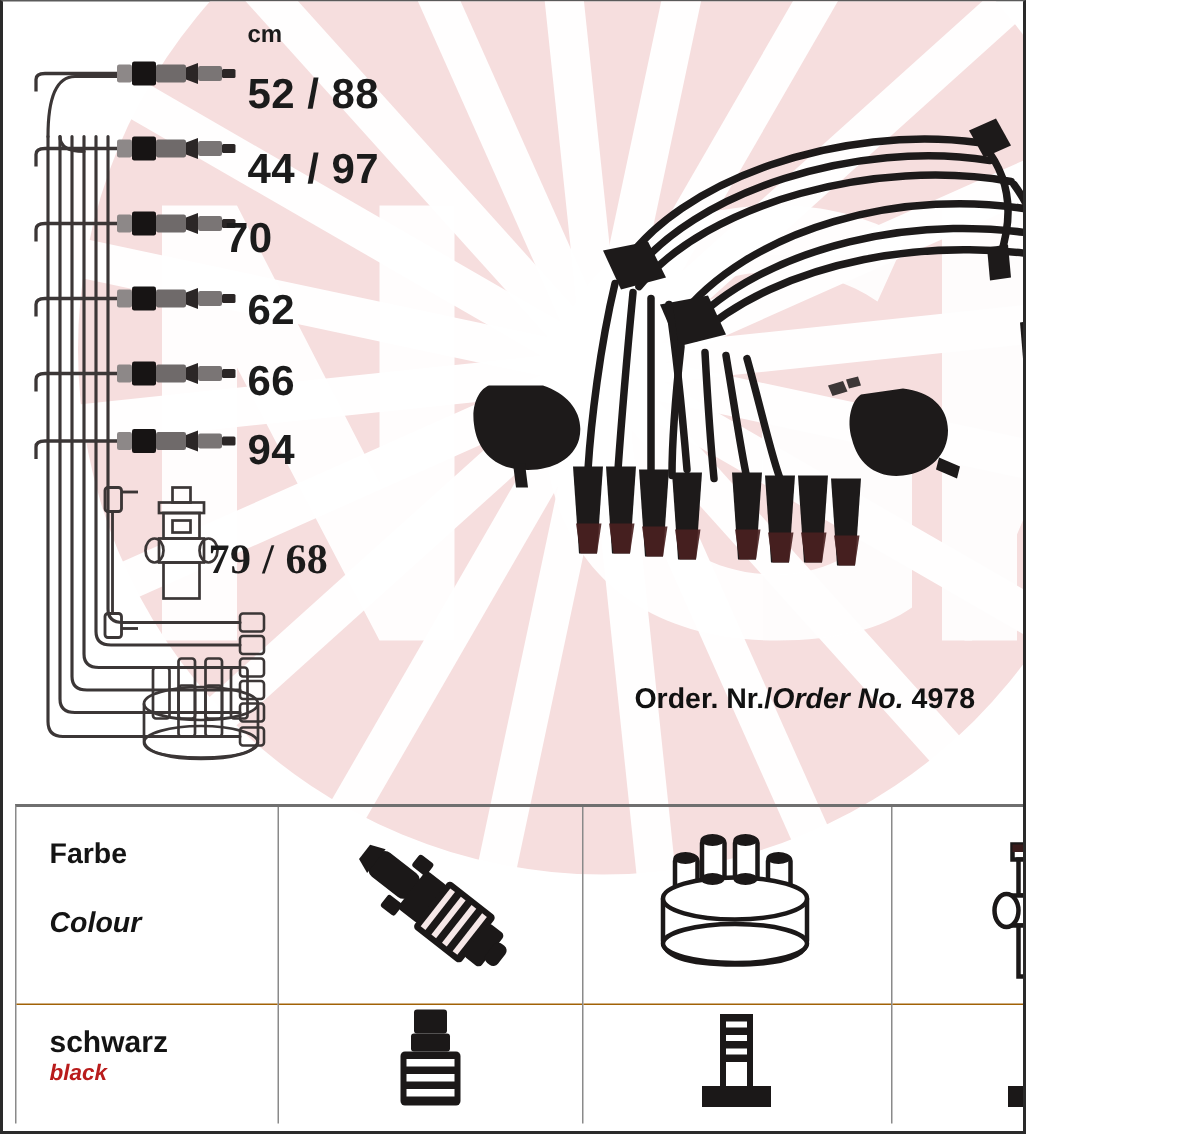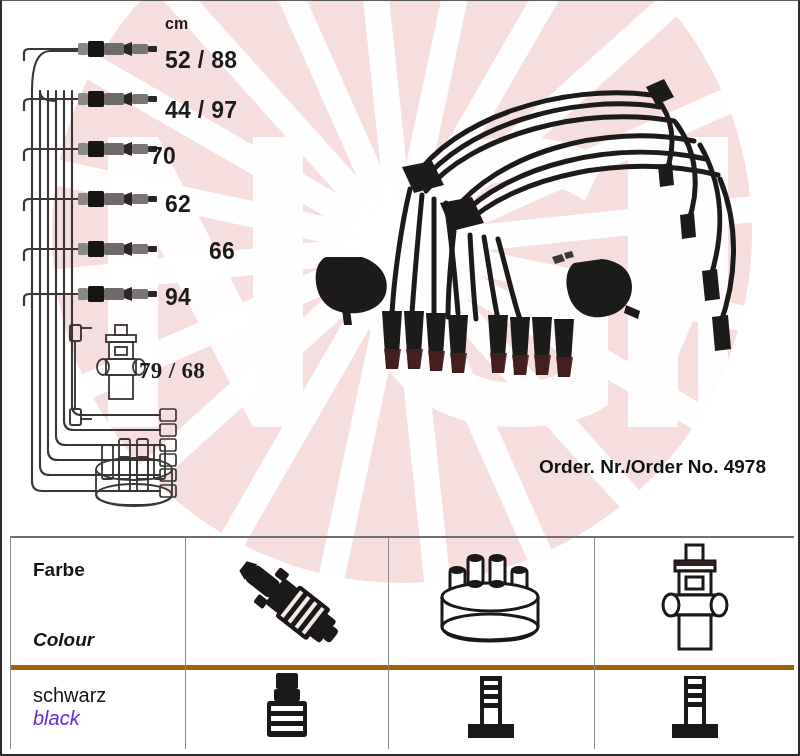--- a/index.html
+++ b/index.html
@@ -1,19 +1,19 @@
 <!DOCTYPE html>
 <html><head>
 <meta charset="utf-8">
 <style>
   html,body{margin:0;padding:0;background:#ffffff;}
   body{font-family:"Liberation Sans",sans-serif;}
 
   #page{
-    position:relative;width:800px;height:756px;overflow:hidden;
+    position:relative;width:684px;height:756px;overflow:hidden;
     background:#ffffff;box-sizing:border-box;
     border-left:2px solid #2a2a2a;border-right:2px solid #2a2a2a;
     border-top:1px solid #5a5a5a;border-bottom:2px solid #2a2a2a;
   }
 
   
   .wm-wrap{position:absolute;inset:0;overflow:hidden;z-index:0;}
   .wm-circle{
     position:absolute;left:50px;top:-118px;width:700px;height:700px;
     border-radius:50%;background:#f6dede;
@@ -27,58 +27,58 @@
   }
   .wm-letters svg{width:100%;height:100%;display:block;}
 
   
   .art{position:absolute;z-index:2;}
   .art svg{display:block;overflow:visible;}
 
   
   .len-label{
     position:absolute;z-index:5;color:#1b1b1b;
-    font-size:23px;font-weight:700;letter-spacing:.3px;white-space:nowrap;
+    font-size:28px;font-weight:700;letter-spacing:.3px;white-space:nowrap;
   }
   .cm-head{
     position:absolute;z-index:5;left:163px;top:14px;
     font-size:16px;font-weight:700;color:#1b1b1b;
   }
 
   
   .pid{
     position:absolute;z-index:6;right:32px;top:448px;text-align:right;
     color:#111;
   }
   .pid-code{font-size:30px;font-weight:700;letter-spacing:.5px;line-height:1.1;}
   .pid-order{font-size:19px;font-weight:700;margin-top:7px;white-space:nowrap;}
-  .pid-order .it{text-align:right;}
+  .pid-order .it{font-style:italic;text-align:right;}
 
   
   .tbl{
     position:absolute;left:8px;top:535px;width:784px;height:213px;z-index:7;
     border-top:2px solid #6f6f6f;border-left:1px solid #8a8a8a;
     box-sizing:border-box;display:flex;
   }
   .tcol{
     position:relative;display:flex;flex-direction:column;
     border-right:1px solid #8a8a8a;box-sizing:border-box;
   }
   .tcol.c0{width:175px;}
   .tcol.c1{width:203px;}
   .tcol.c2{width:207px;}
   .tcol.c3{width:199px;border-right:none;}
   .trow{position:relative;box-sizing:border-box;}
-  .trow.top{height:133px;border-bottom:5px solid #a16207;}
-  .trow.bot{height:80px;}
+  .trow.top{height:133px;border-bottom:1px solid #a16207;}
+  .trow.bot{height:80px;font-weight:bold;}
   .cell-pad{padding:22px 0 0 22px;}
   .t-de{font-size:19px;font-weight:700;color:#141414;line-height:1.1;}
-  .t-en{font-size:19px;font-weight:700;font-style:italic;color:#141414;margin-top:48px;}
+  .t-en{font-size:19px;font-weight:700;font-style:italic;color:#141414;margin-top:24px;}
   .v-de{font-size:20px;color:#141414;line-height:1.15;}
-  .v-en{font-size:20px;font-style:italic;color:#6d28d9;line-height:1.15;}
+  .v-en{font-size:15px;font-style:italic;color:#b91c1c;line-height:1.15;}
   .icon-center{position:absolute;left:0;right:0;top:0;bottom:0;
     display:flex;align-items:center;justify-content:center;}
 </style>
 </head>
 <body>
 
 <div id="page">
 
   <div class="wm-wrap">
     <div class="wm-circle"></div>
@@ -213,21 +213,21 @@
       <path d="M104,8 L112,5 L112,19 L104,16 Z" fill="#2b2626"></path>
       <rect x="112" y="7" width="16" height="10" rx="1.5" fill="#7a7575"></rect>
       <rect x="128" y="9" width="9" height="6" rx="1" fill="#2b2626"></rect>
     </svg>
   </div>
 
   <div class="len-label" style="left:163px;top:46px;">52 / 88</div>
   <div class="len-label" style="left:163px;top:96px;">44 / 97</div>
   <div class="len-label" style="left:148px;top:142px;">70</div>
   <div class="len-label" style="left:163px;top:190px;">62</div>
-  <div class="len-label" style="left:163px;top:237px;margin-left:44px;">66</div>
+  <div class="len-label" style="left:163px;top:237px;">66</div>
   <div class="len-label" style="left:163px;top:283px;">94</div>
 
   <div class="art" style="left:62px;top:320px;">
     <svg width="46" height="110" viewBox="0 0 46 110">
       <g fill="none" stroke="#3b3636" stroke-width="1.9">
         <rect x="6" y="4" width="11" height="16" rx="2"></rect>
         <path d="M17,7 L28,7"></path>
         <path d="M11,20 L11,88"></path>
         <rect x="6" y="88" width="11" height="16" rx="2"></rect>
         <path d="M17,98 L28,98"></path>

